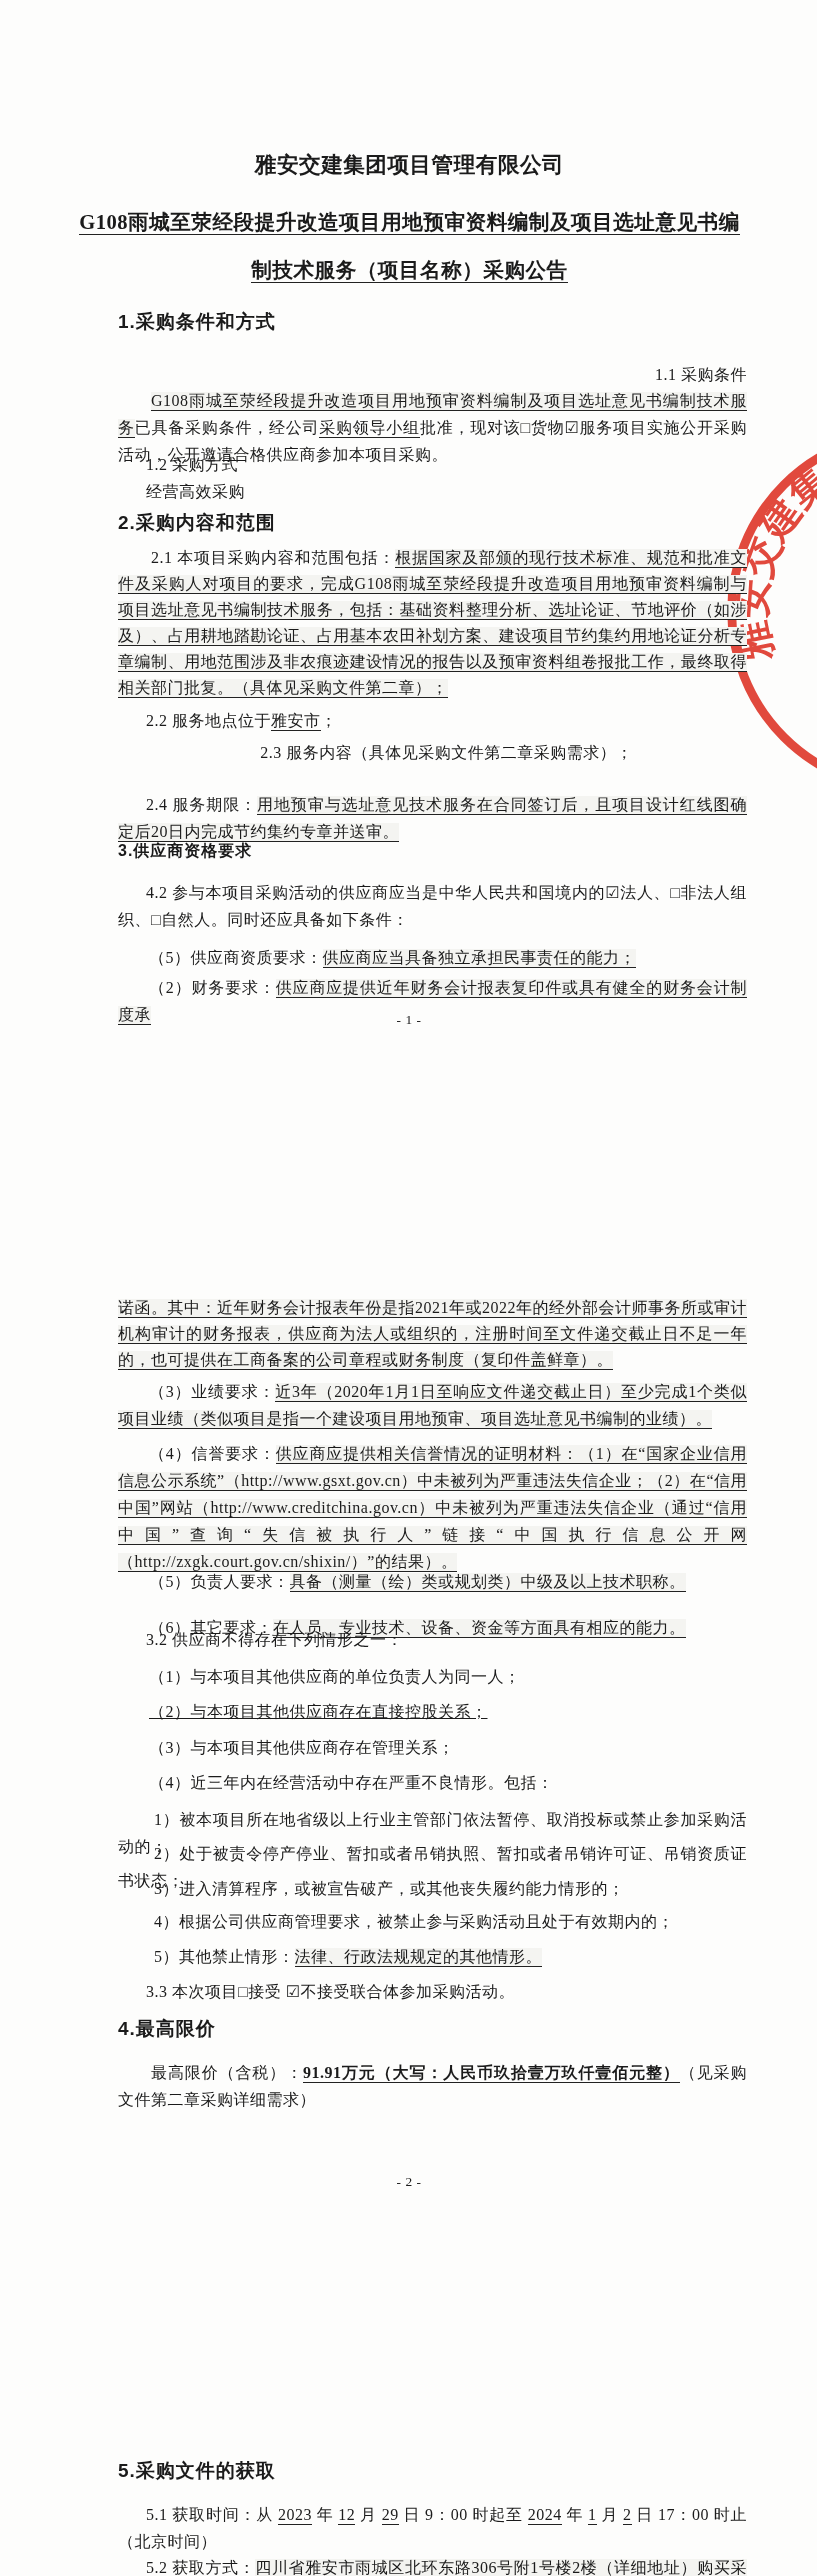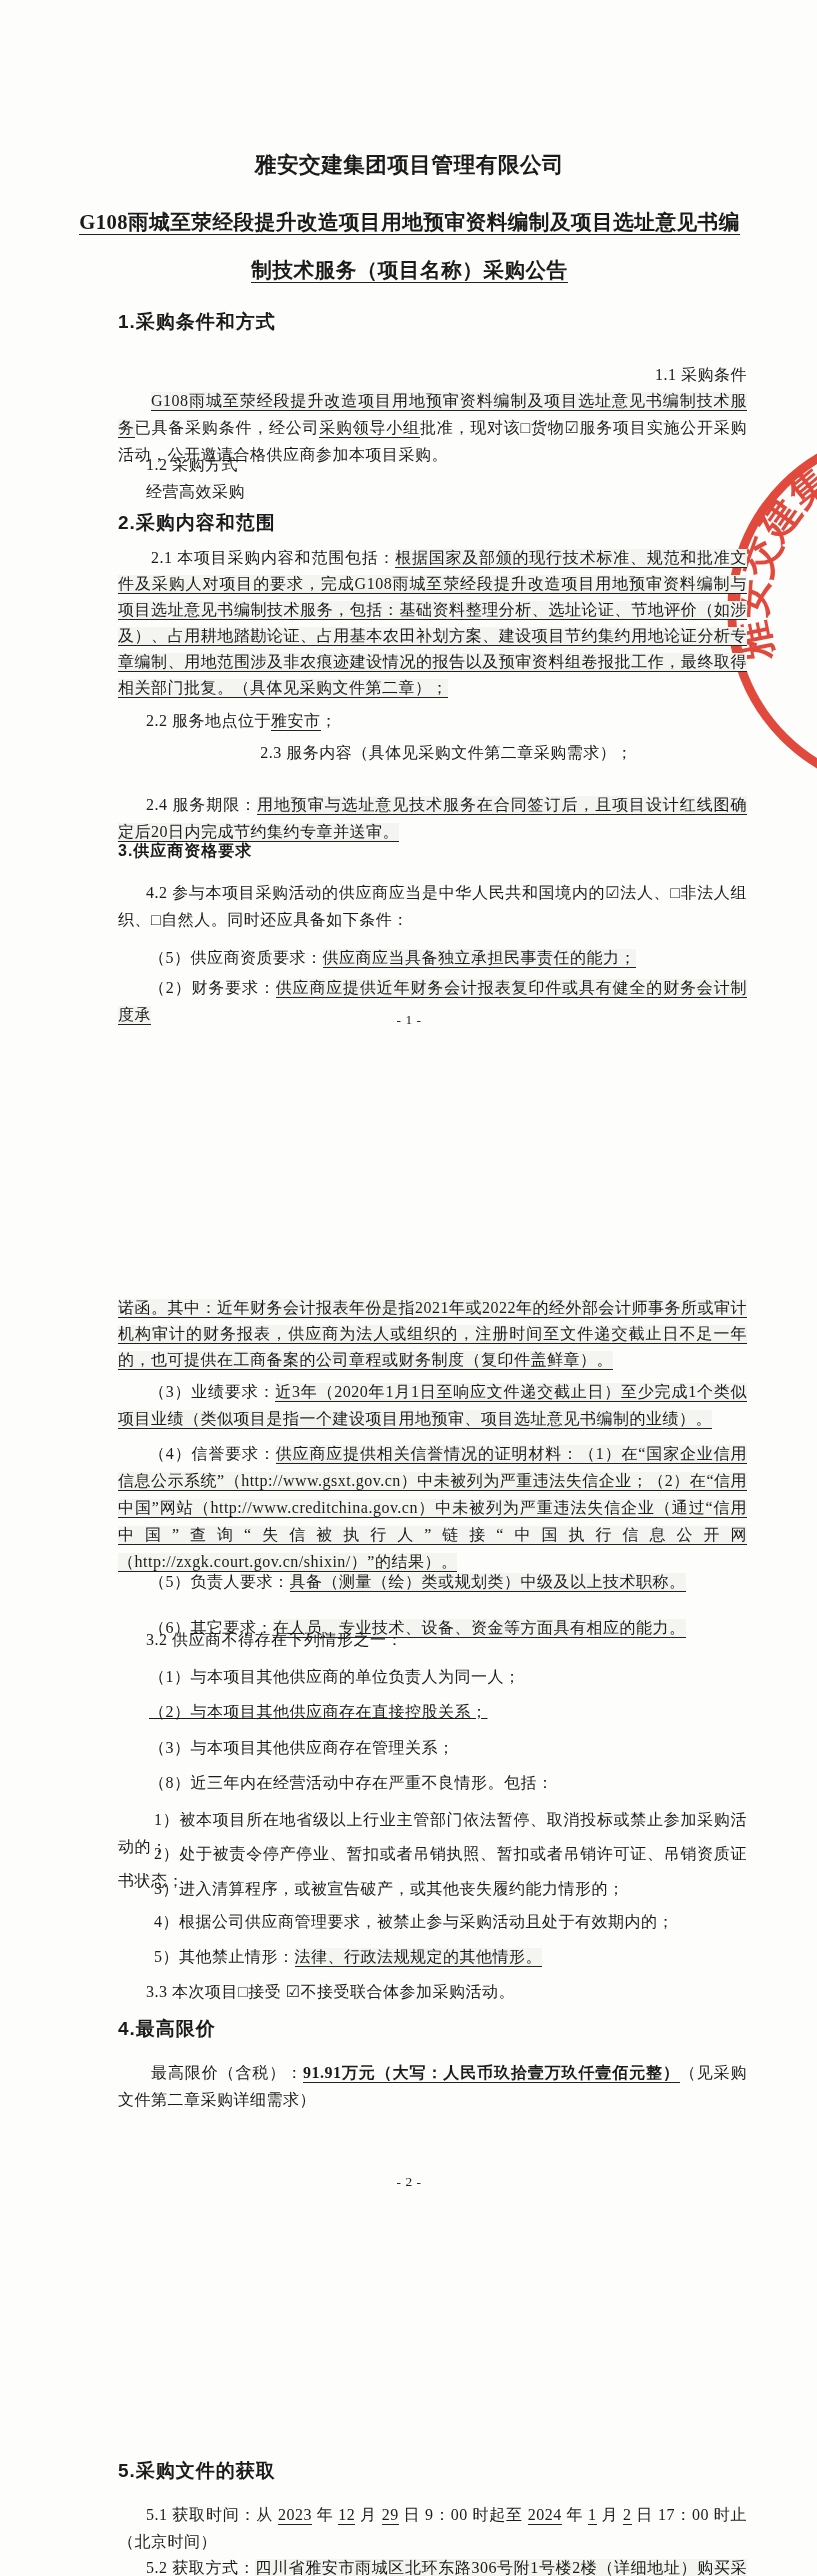--- a/index.html
+++ b/index.html
@@ -56,21 +56,21 @@
   <section class="page">
       <div class="blk just" style="top: 139px; left: 118px; width: 629px; line-height: 26px;"><span class="u g">诺函。其中：近年财务会计报表年份是指2021年或2022年的经外部会计师事务所或审计机构审计的财务报表，供应商为法人或组织的，注册时间至文件递交截止日不足一年的，也可提供在工商备案的公司章程或财务制度（复印件盖鲜章）。</span></div>
       <div class="blk just" style="top: 222px; left: 118px; width: 629px; text-indent: 31px;"><span>（3）业绩要求：</span><span class="u g">近3年（2020年1月1日至响应文件递交截止日）至少完成1个类似项目业绩（类似项目是指一个建设项目用地预审、项目选址意见书编制的业绩）。</span></div>
       <div class="blk just" style="top: 284px; left: 118px; width: 629px; line-height: 27px; text-indent: 31px;"><span>（4）信誉要求：</span><span class="u g">供应商应提供相关信誉情况的证明材料：（1）在“国家企业信用信息公示系统”（http://www.gsxt.gov.cn）中未被列为严重违法失信企业；（2）在“信用中国”网站（http://www.creditchina.gov.cn）中未被列为严重违法失信企业（通过“信用中国”查询“失信被执行人”链接“中国执行信息公开网（http://zxgk.court.gov.cn/shixin/）”的结果）。</span></div>
       <div class="blk" style="top: 412px; left: 118px; width: 629px; text-indent: 31px;"><span>（5）负责人要求：</span><span class="u g">具备（测量（绘）类或规划类）中级及以上技术职称。</span></div>
       <div class="blk" style="top: 458px; left: 118px; width: 629px; text-indent: 31px;"><span>（6）其它要求：</span><span class="u g">在人员、专业技术、设备、资金等方面具有相应的能力。</span></div>
       <div class="blk" style="top: 470px; left: 118px; width: 629px; text-indent: 28px;"><span>3.2 供应商不得存在下列情形之一：</span></div>
       <div class="blk" style="top: 507px; left: 118px; width: 629px; text-indent: 31px;"><span>（1）与本项目其他供应商的单位负责人为同一人；</span></div>
       <div class="blk" style="top: 542px; left: 118px; width: 629px; text-indent: 31px; text-decoration: underline;"><span>（2）与本项目其他供应商存在直接控股关系；</span></div>
       <div class="blk" style="top: 578px; left: 118px; width: 629px; text-indent: 31px;"><span>（3）与本项目其他供应商存在管理关系；</span></div>
-      <div class="blk" style="top: 613px; left: 118px; width: 629px; text-indent: 31px;"><span>（8）近三年内在经营活动中存在严重不良情形。包括：</span></div>
+      <div class="blk" style="top: 613px; left: 118px; width: 629px; text-indent: 31px;"><span>（4）近三年内在经营活动中存在严重不良情形。包括：</span></div>
       <div class="blk just" style="top: 650px; left: 118px; width: 629px; text-indent: 36px;"><span>1）被本项目所在地省级以上行业主管部门依法暂停、取消投标或禁止参加采购活动的；</span></div>
       <div class="blk just" style="top: 684px; left: 118px; width: 629px; text-indent: 36px;"><span>2）处于被责令停产停业、暂扣或者吊销执照、暂扣或者吊销许可证、吊销资质证书状态；</span></div>
       <div class="blk" style="top: 719px; left: 118px; width: 629px; text-indent: 36px;"><span>3）进入清算程序，或被宣告破产，或其他丧失履约能力情形的；</span></div>
       <div class="blk" style="top: 752px; left: 118px; width: 629px; text-indent: 36px;"><span>4）根据公司供应商管理要求，被禁止参与采购活动且处于有效期内的；</span></div>
       <div class="blk" style="top: 787px; left: 118px; width: 629px; text-indent: 36px;"><span>5）其他禁止情形：</span><span class="u g">法律、行政法规规定的其他情形。</span></div>
       <div class="blk" style="top: 822px; left: 118px; width: 629px; text-indent: 28px;"><span>3.3 本次项目□接受 ☑不接受联合体参加采购活动。</span></div>
       <div class="blk hd" style="top: 859px; left: 118px; width: 629px; font-size: 19px; font-weight: 700;"><span>4.最高限价</span></div>
       <div class="blk just" style="top: 903px; left: 118px; width: 629px; text-indent: 33px;"><span>最高限价（含税）：</span><span class="u b">91.91万元（大写：人民币玖拾壹万玖仟壹佰元整）</span><span>（见采购文件第二章采购详细需求）</span></div>
       <div class="blk" style="top: 1012px; left: 0px; width: 818px; text-align: center; font-size: 13.4px;"><span>- 2 -</span></div>
     </section>

